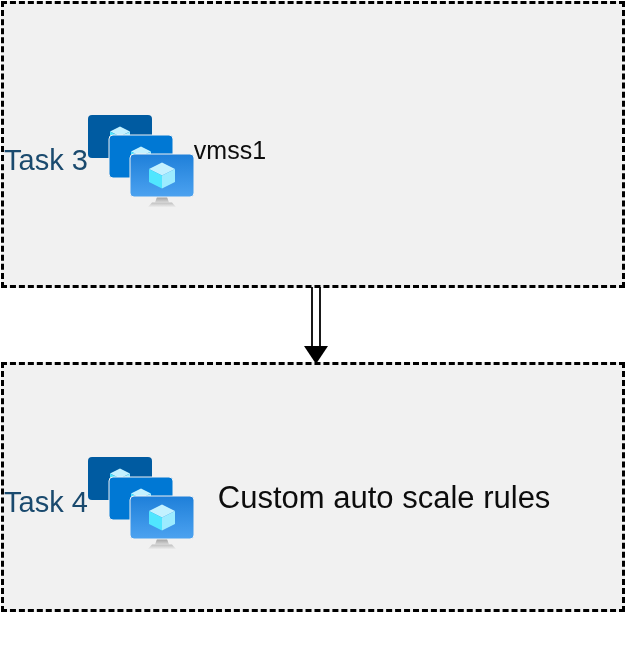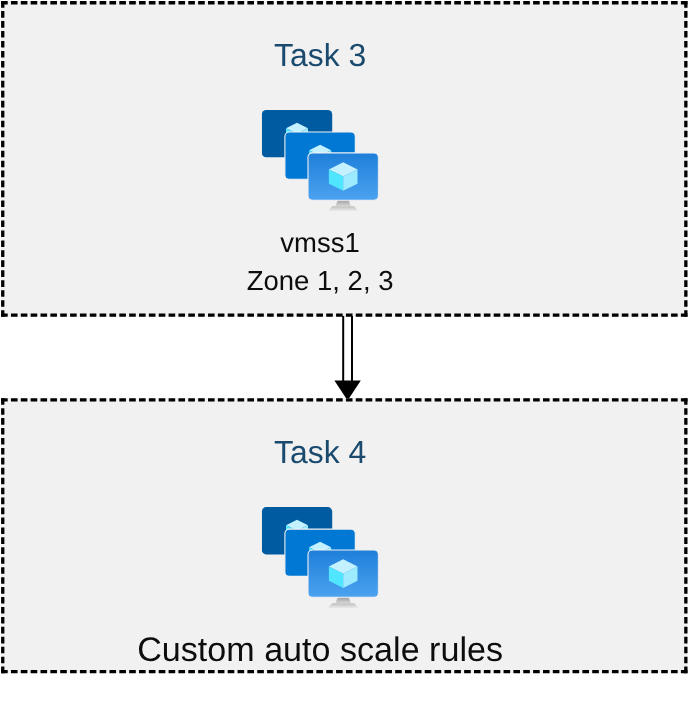--- a/index.html
+++ b/index.html
@@ -11,21 +11,21 @@
     overflow:hidden;
   }
   .task-box{
     position:absolute;
     left:1px;
     width:624px;
     background:#f1f1f1;
     border:3px dashed #000000;
     box-sizing:border-box;
     display:flex;
-    flex-direction:column;
+    flex-direction:row;
     align-items:center;
     padding-right:44px; 
   }
   .task-box-1{top:1px;height:287px;}
   .task-box-2{top:362px;height:250px;}
   .box-title{
     margin:30px 0 0 0;
     font-size:29px;
     font-weight:400;
     line-height:34px;
@@ -43,20 +43,21 @@
     line-height:35px;
     color:#0d0d0d;
     text-align:center;
   }
   .box-label-lg{
     margin-top:20px;
     font-size:31px;
     line-height:35px;
     color:#0d0d0d;
     text-align:center;
+    margin-left:24px;
   }
   .connector{
     position:absolute;
     left:300px;
     top:287px;
     width:32px;
     height:78px;
   }
 </style>
 </head>
@@ -97,21 +98,20 @@
       <polygon points="64,87.5 84,87.5 88,92 60,92" fill="url(#baseGrad)"></polygon>
 
       <rect x="42" y="39" width="64" height="43" rx="4" fill="url(#frontGrad)" stroke="#F1F1F1" stroke-width="1"></rect>
       <polygon points="74,47.5 87,54 74,60.5 61,54" fill="#C3F1FF"></polygon>
       <polygon points="61,54 74,60.5 74,73.5 61,67" fill="#50E6FF"></polygon>
       <polygon points="74,60.5 87,54 87,67 74,73.5" fill="#9CEBFF"></polygon>
     </svg>
 
     <div class="box-label">
       <div>vmss1</div>
-      <div>Zone 1, 2, 3</div>
     </div>
   </section>
 
   <svg class="connector" viewBox="0 0 32 78" aria-hidden="true">
     <line x1="12" y1="0" x2="12" y2="61" stroke="#000000" stroke-width="1.8"></line>
     <line x1="20" y1="0" x2="20" y2="61" stroke="#000000" stroke-width="1.8"></line>
     <polygon points="4,59 28,59 16,77" fill="#000000"></polygon>
   </svg>
 
   <section class="task-box task-box-2">

